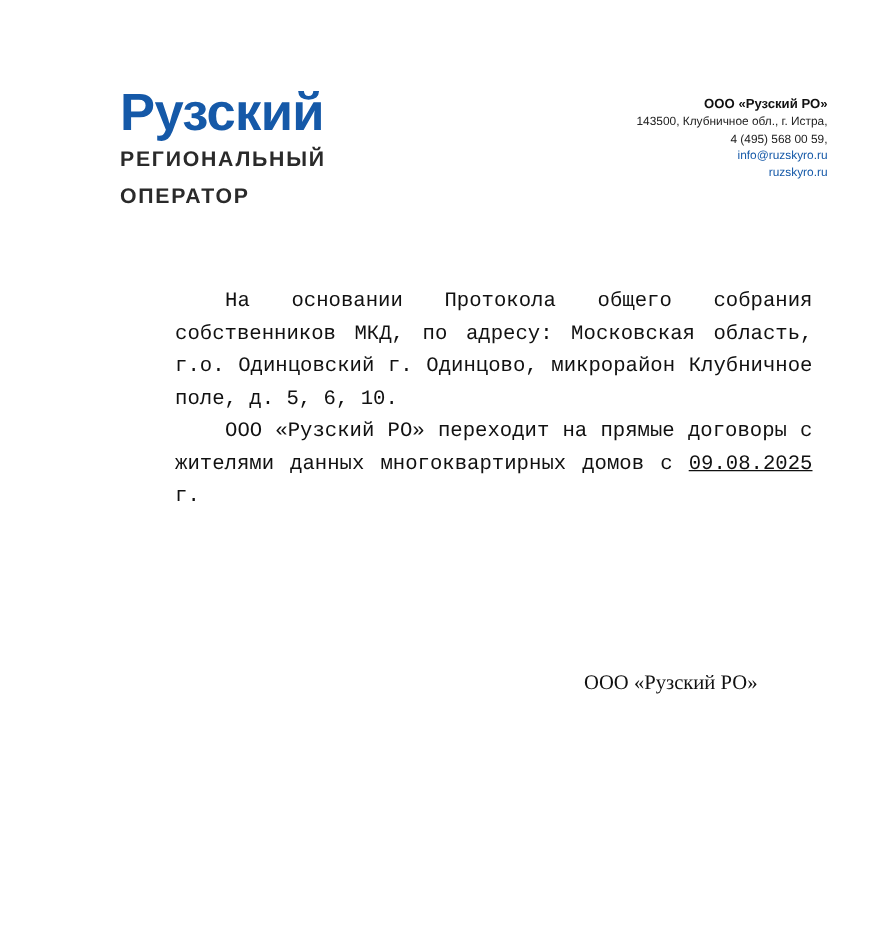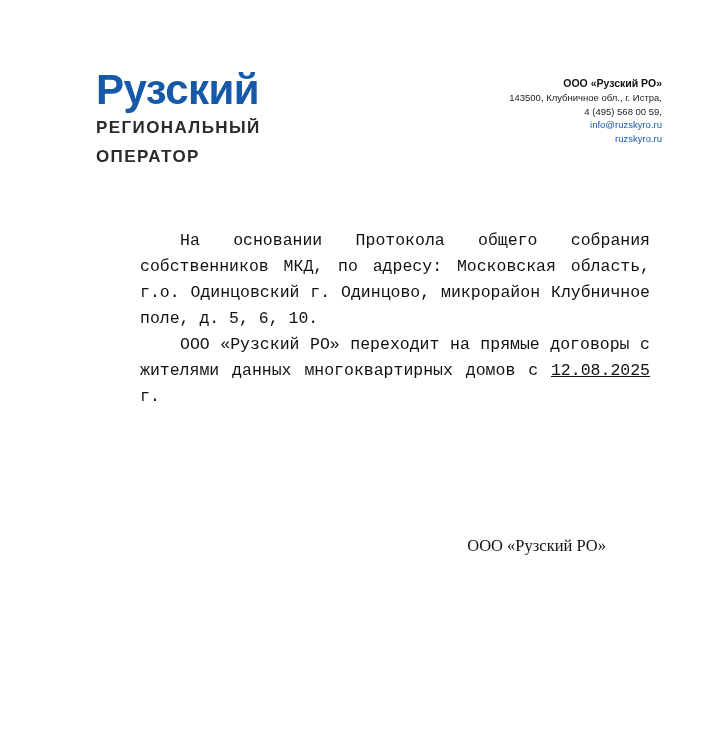--- a/index.html
+++ b/index.html
@@ -140,21 +140,21 @@
       <div class="mail">info@ruzskyro.ru</div>
       <div class="mail">ruzskyro.ru</div>
     </div>
 
   </div>
 
   <div class="content">
 
     <p class="para">На основании Протокола общего собрания собственников МКД, по адресу: Московская область, г.о. Одинцовский г. Одинцово, микрорайон Клубничное поле, д. 5, 6, 10.</p>
 
-    <p class="para"><span>ООО «Рузский РО» переходит на прямые договоры с жителями данных многоквартирных домов с </span><span class="underline">12.08.2025</span><span> г.</span></p>
+    <p class="para"><span>ООО «Рузский РО» переходит на прямые договоры с жителями данных многоквартирных домов с </span><span class="underline">09.08.2025</span><span> г.</span></p>
 
     <div class="gap"></div>
 
 
   </div>
 
   <div class="signature">ООО «Рузский РО»</div>
 
 </div>
 

